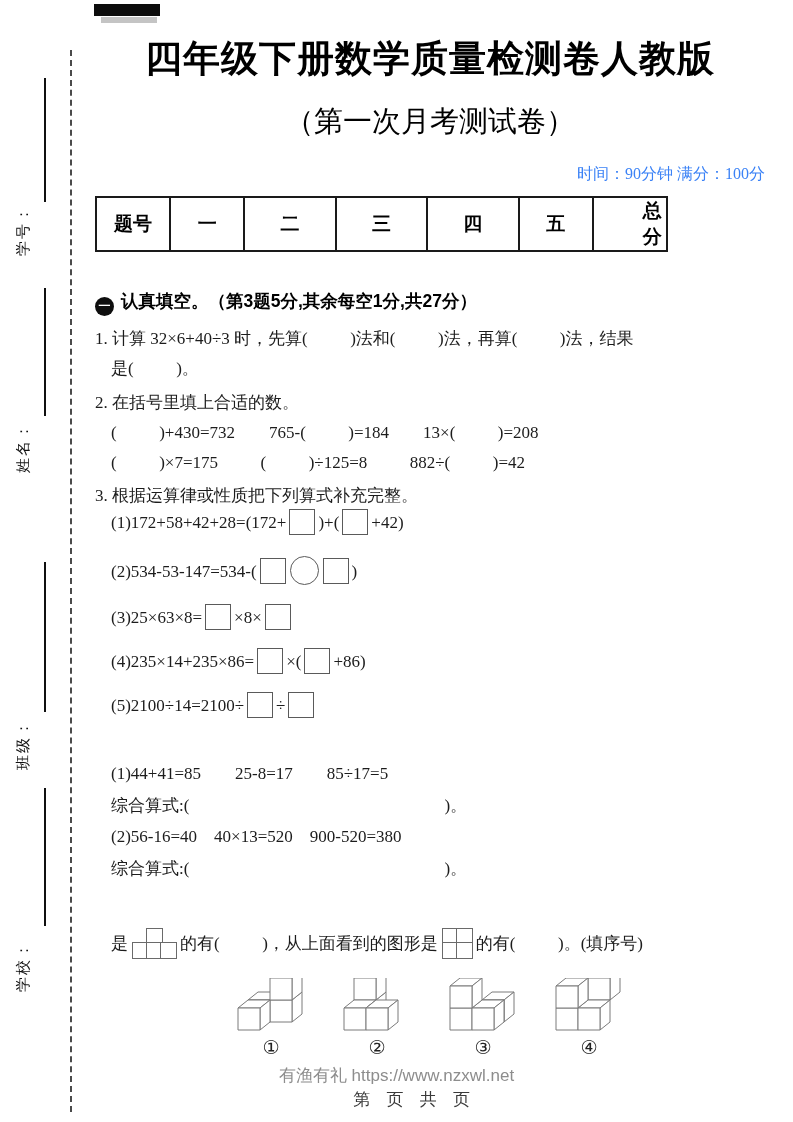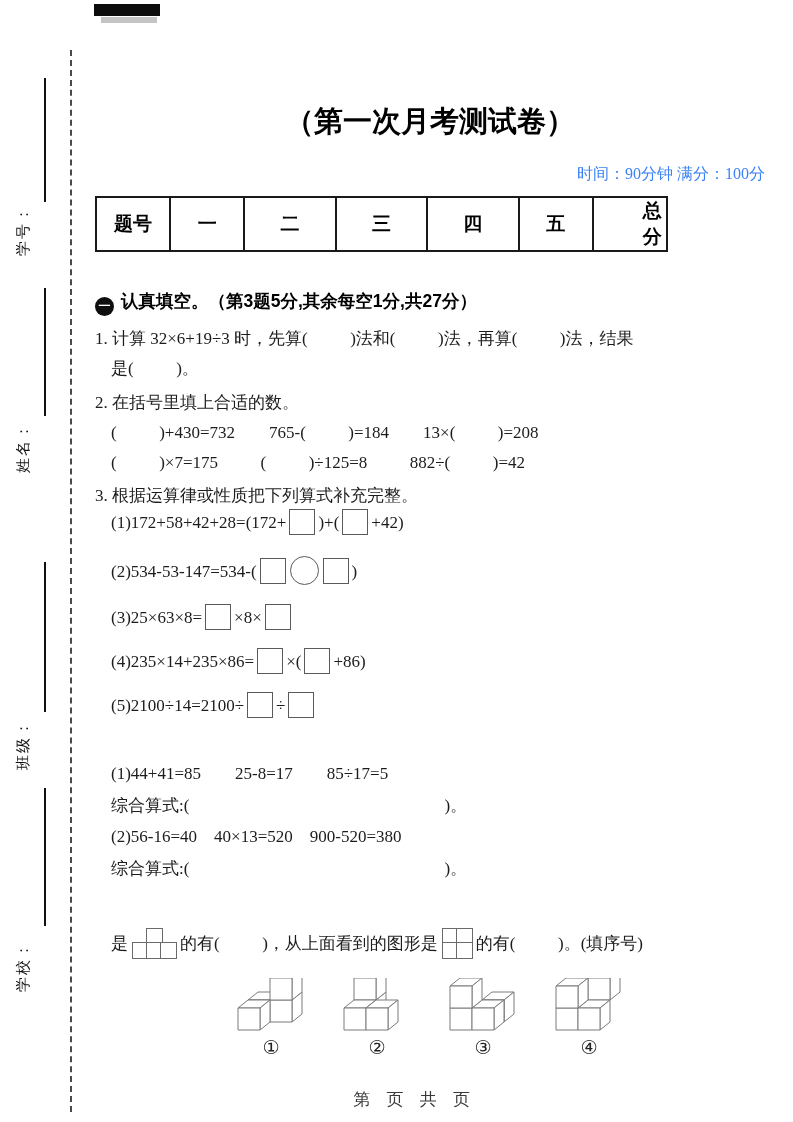--- a/index.html
+++ b/index.html
@@ -12,21 +12,21 @@
   .m-label{position:absolute;left:14px;transform:rotate(-90deg);
            transform-origin:left top;white-space:nowrap;font-size:15px;
            letter-spacing:2px;color:#111;}
   .blackbar{position:absolute;left:94px;top:4px;width:66px;height:12px;background:#0c0c0c;}
   .graybar{position:absolute;left:101px;top:17px;width:56px;height:6px;background:#c4c4c4;}
   
   .title{position:absolute;left:80px;top:34px;width:700px;text-align:center;
          font-family:"Liberation Sans",sans-serif;font-weight:bold;font-size:37px;
          letter-spacing:1px;color:#000;}
   .subtitle{position:absolute;left:80px;top:102px;width:700px;text-align:center;
-            font-family:"Liberation Sans",sans-serif;font-weight:bold;font-size:29px;color:#000;}
+            font-family:"Liberation Sans",sans-serif;font-weight:normal;font-size:29px;color:#000;}
   .info{position:absolute;left:95px;top:164px;width:670px;text-align:right;
         font-size:16px;color:#3b82f6;}
   
   table.score{position:absolute;left:95px;top:196px;width:573px;border-collapse:collapse;
               font-family:"Liberation Sans",sans-serif;font-size:19px;color:#000;}
   table.score th,table.score td{border:2px solid #1a1a1a;height:36px;text-align:center;
               font-weight:bold;padding:0;}
   table.score th.c0{width:13%;} table.score th.c1{width:13%;}
   table.score th.c2{width:16%;} table.score th.c3{width:16%;}
   table.score th.c4{width:16%;} table.score th.c5{width:13%;}
@@ -70,40 +70,41 @@
       <div class="m-line" style="top: 78px; height: 124px;"></div>
       <div class="m-label" style="top: 256px;">学号：</div>
       <div class="m-line" style="top: 288px; height: 128px;"></div>
       <div class="m-label" style="top: 473px;">姓名：</div>
       <div class="m-line" style="top: 562px; height: 150px;"></div>
       <div class="m-label" style="top: 770px;">班级：</div>
       <div class="m-line" style="top: 788px; height: 138px;"></div>
       <div class="m-label" style="top: 992px;">学校：</div>
     </div>
 
+  <div class="title">四年级下册数学质量检测卷人教版</div>
   <div class="subtitle">（第一次月考测试卷）</div>
   <div class="info">时间：90分钟  满分：100分</div>
 
   <table class="score">
     <tbody>
         <tr>
       <th class="c0">题号</th>
       <th class="c1">一</th>
       <th class="c2">二</th>
       <th class="c3">三</th>
       <th class="c4">四</th>
       <th class="c5">五</th>
       <th class="c6">总分</th>
     </tr>
   </tbody>
     </table>
 
   <div class="sec"><span class="badge">一</span><span>认真填空。（第3题5分,其余每空1分,共27分）</span></div>
 
-  <div class="line" style="top:327px">1. 计算 32×6+19÷3 时，先算(          )法和(          )法，再算(          )法，结果</div>
+  <div class="line" style="top:327px">1. 计算 32×6+40÷3 时，先算(          )法和(          )法，再算(          )法，结果</div>
   <div class="line indent" style="top:357px">是(          )。</div>
 
   <div class="line" style="top:391px">2. 在括号里填上合适的数。</div>
   <div class="line indent" style="top:423px">(          )+430=732        765-(          )=184        13×(          )=208</div>
   <div class="line indent" style="top:453px">(          )×7=175          (          )÷125=8          882÷(          )=42</div>
 
   <div class="line" style="top:484px">3. 根据运算律或性质把下列算式补充完整。</div>
   <div class="line indent" style="top:509px">(1)172+58+42+28=(172+<span class="eq-box"></span>)+(<span class="eq-box"></span>+42)</div>
   <div class="line indent" style="top:556px">(2)534-53-147=534-(<span class="eq-box"></span><span class="eq-circle"></span><span class="eq-box"></span>)</div>
   <div class="line indent" style="top:604px">(3)25×63×8=<span class="eq-box"></span>×8×<span class="eq-box"></span></div>
@@ -181,15 +182,16 @@
           <polygon points="49,52 49,30 59,22 59,44" fill="#fff" stroke="#7a7a7a" stroke-width="1"></polygon>
           <polygon points="27,52 27,30 49,30 49,52" fill="#fff" stroke="#7a7a7a" stroke-width="1"></polygon>
           <polygon points="5,8 15,0 37,0 27,8" fill="#fff" stroke="#7a7a7a" stroke-width="1"></polygon>
           <polygon points="27,30 27,8 37,0 37,22" fill="#fff" stroke="#7a7a7a" stroke-width="1"></polygon>
           <polygon points="5,30 5,8 27,8 27,30" fill="#fff" stroke="#7a7a7a" stroke-width="1"></polygon>
         </svg>
         <div class="fig-label">④</div>
       </div>
     </div>
 
+  <div class="foot1">有渔有礼 https://www.nzxwl.net</div>
   <div class="foot2">第 页 共 页</div>
 
 </div>
 
 </body></html>

